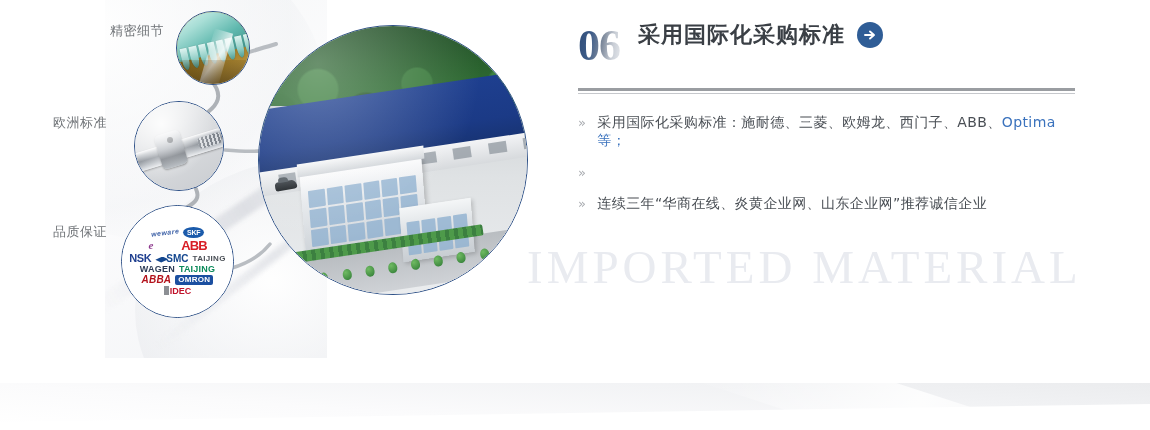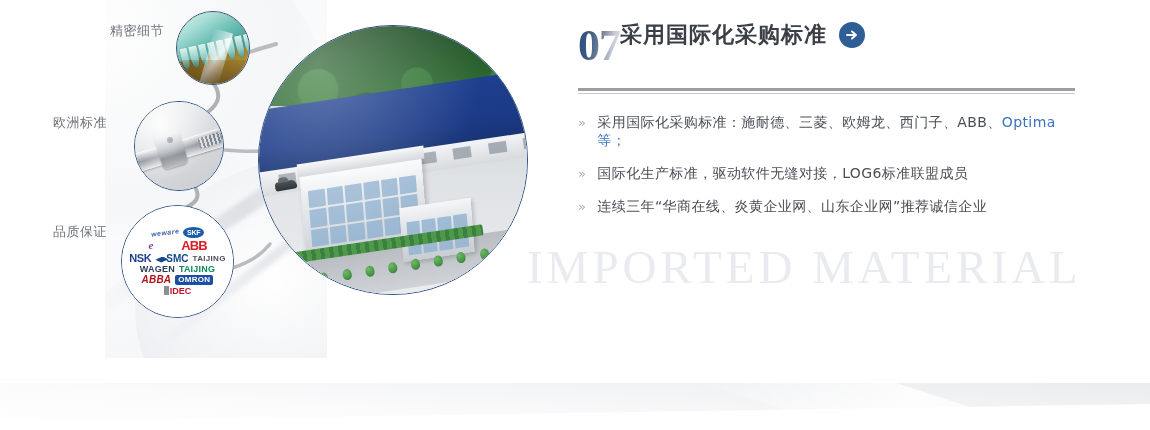--- a/index.html
+++ b/index.html
@@ -313,21 +313,21 @@
     font-weight: 700;
     line-height: 1;
     letter-spacing: -1px;
     background: linear-gradient(100deg,#2e4a75 0%, #3c5b88 30%, #7e8a9c 56%, #c8cdd5 78%, #e7eaee 100%);
     -webkit-background-clip: text;
     background-clip: text;
     color: transparent;
     padding-top: 2px;
   }
 
-  .titles { margin-left: 0; }
+  .titles { margin-left: 18px; }
   .title-row { display: flex; align-items: center; gap: 12px; }
   .title-cn {
     font-family: "DejaVu Sans", "Liberation Sans", sans-serif;
     font-size: 22px;
     font-weight: 700;
     color: #3a3f45;
     letter-spacing: 1px;
     line-height: 1.1;
   }
   .arrow-badge {
@@ -533,21 +533,21 @@
       <div class="car"></div>
       <div class="sheen"></div>
     </div>
   </div>
 
   <div class="watermark">IMPORTED  MATERIAL</div>
 
   <div class="content">
 
     <div class="head">
-      <div class="num">07</div>
+      <div class="num">06</div>
       <div class="titles">
         <div class="title-row">
           <div class="title-cn">采用国际化采购标准</div>
           <div class="arrow-badge">
             <svg width="16" height="16" viewBox="0 0 16 16" aria-hidden="true">
               <path d="M3 8 H11 M8 4.5 L12 8 L8 11.5" stroke="#ffffff" stroke-width="1.9" fill="none" stroke-linecap="round" stroke-linejoin="round"></path>
             </svg>
           </div>
         </div>
       </div>
@@ -560,21 +560,20 @@
 
     <div class="bullets">
 
       <div class="bullet">
         <span class="mk">»</span>
         <span class="tx"><span>采用国际化采购标准：施耐德、三菱、欧姆龙、西门子、ABB、</span><span class="hl">Optima等；</span></span>
       </div>
 
       <div class="bullet">
         <span class="mk">»</span>
-        <span class="tx"><span>国际化生产标准，驱动软件无缝对接，LOG6标准联盟成员</span></span>
       </div>
 
       <div class="bullet">
         <span class="mk">»</span>
         <span class="tx"><span>连续三年“华商在线、炎黄企业网、山东企业网”推荐诚信企业</span></span>
       </div>
 
     </div>
   </div>
 </div>

